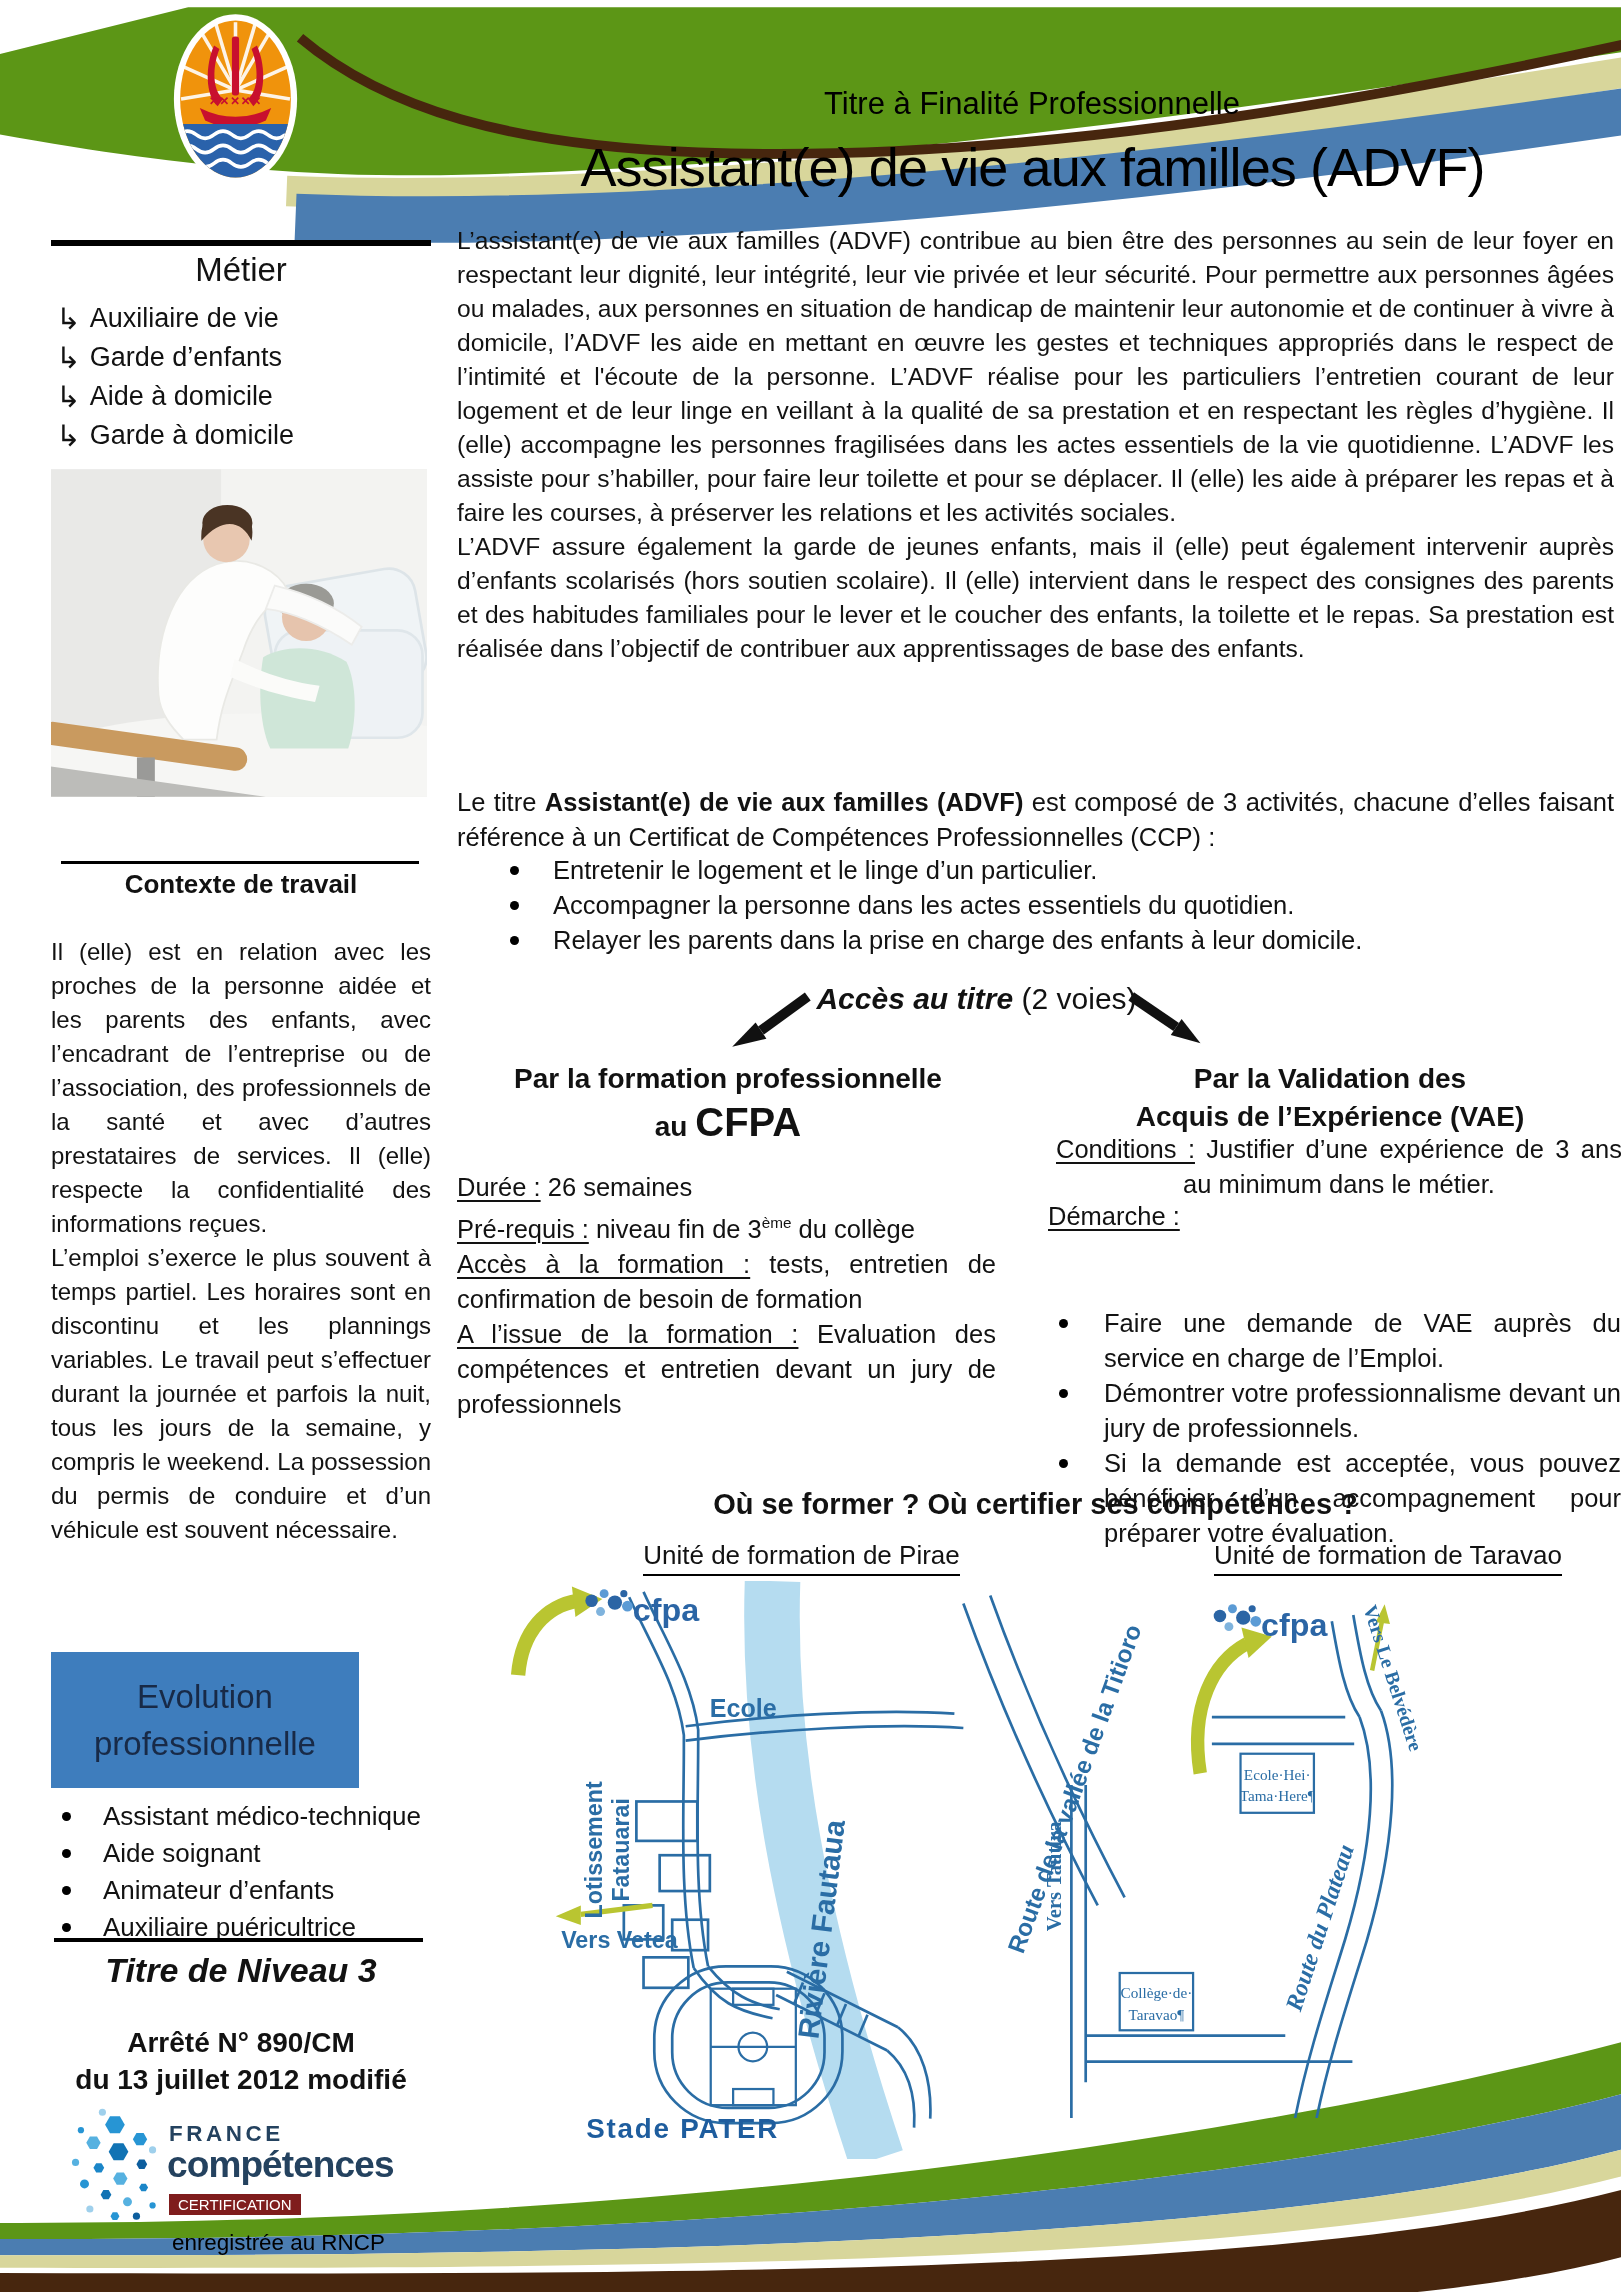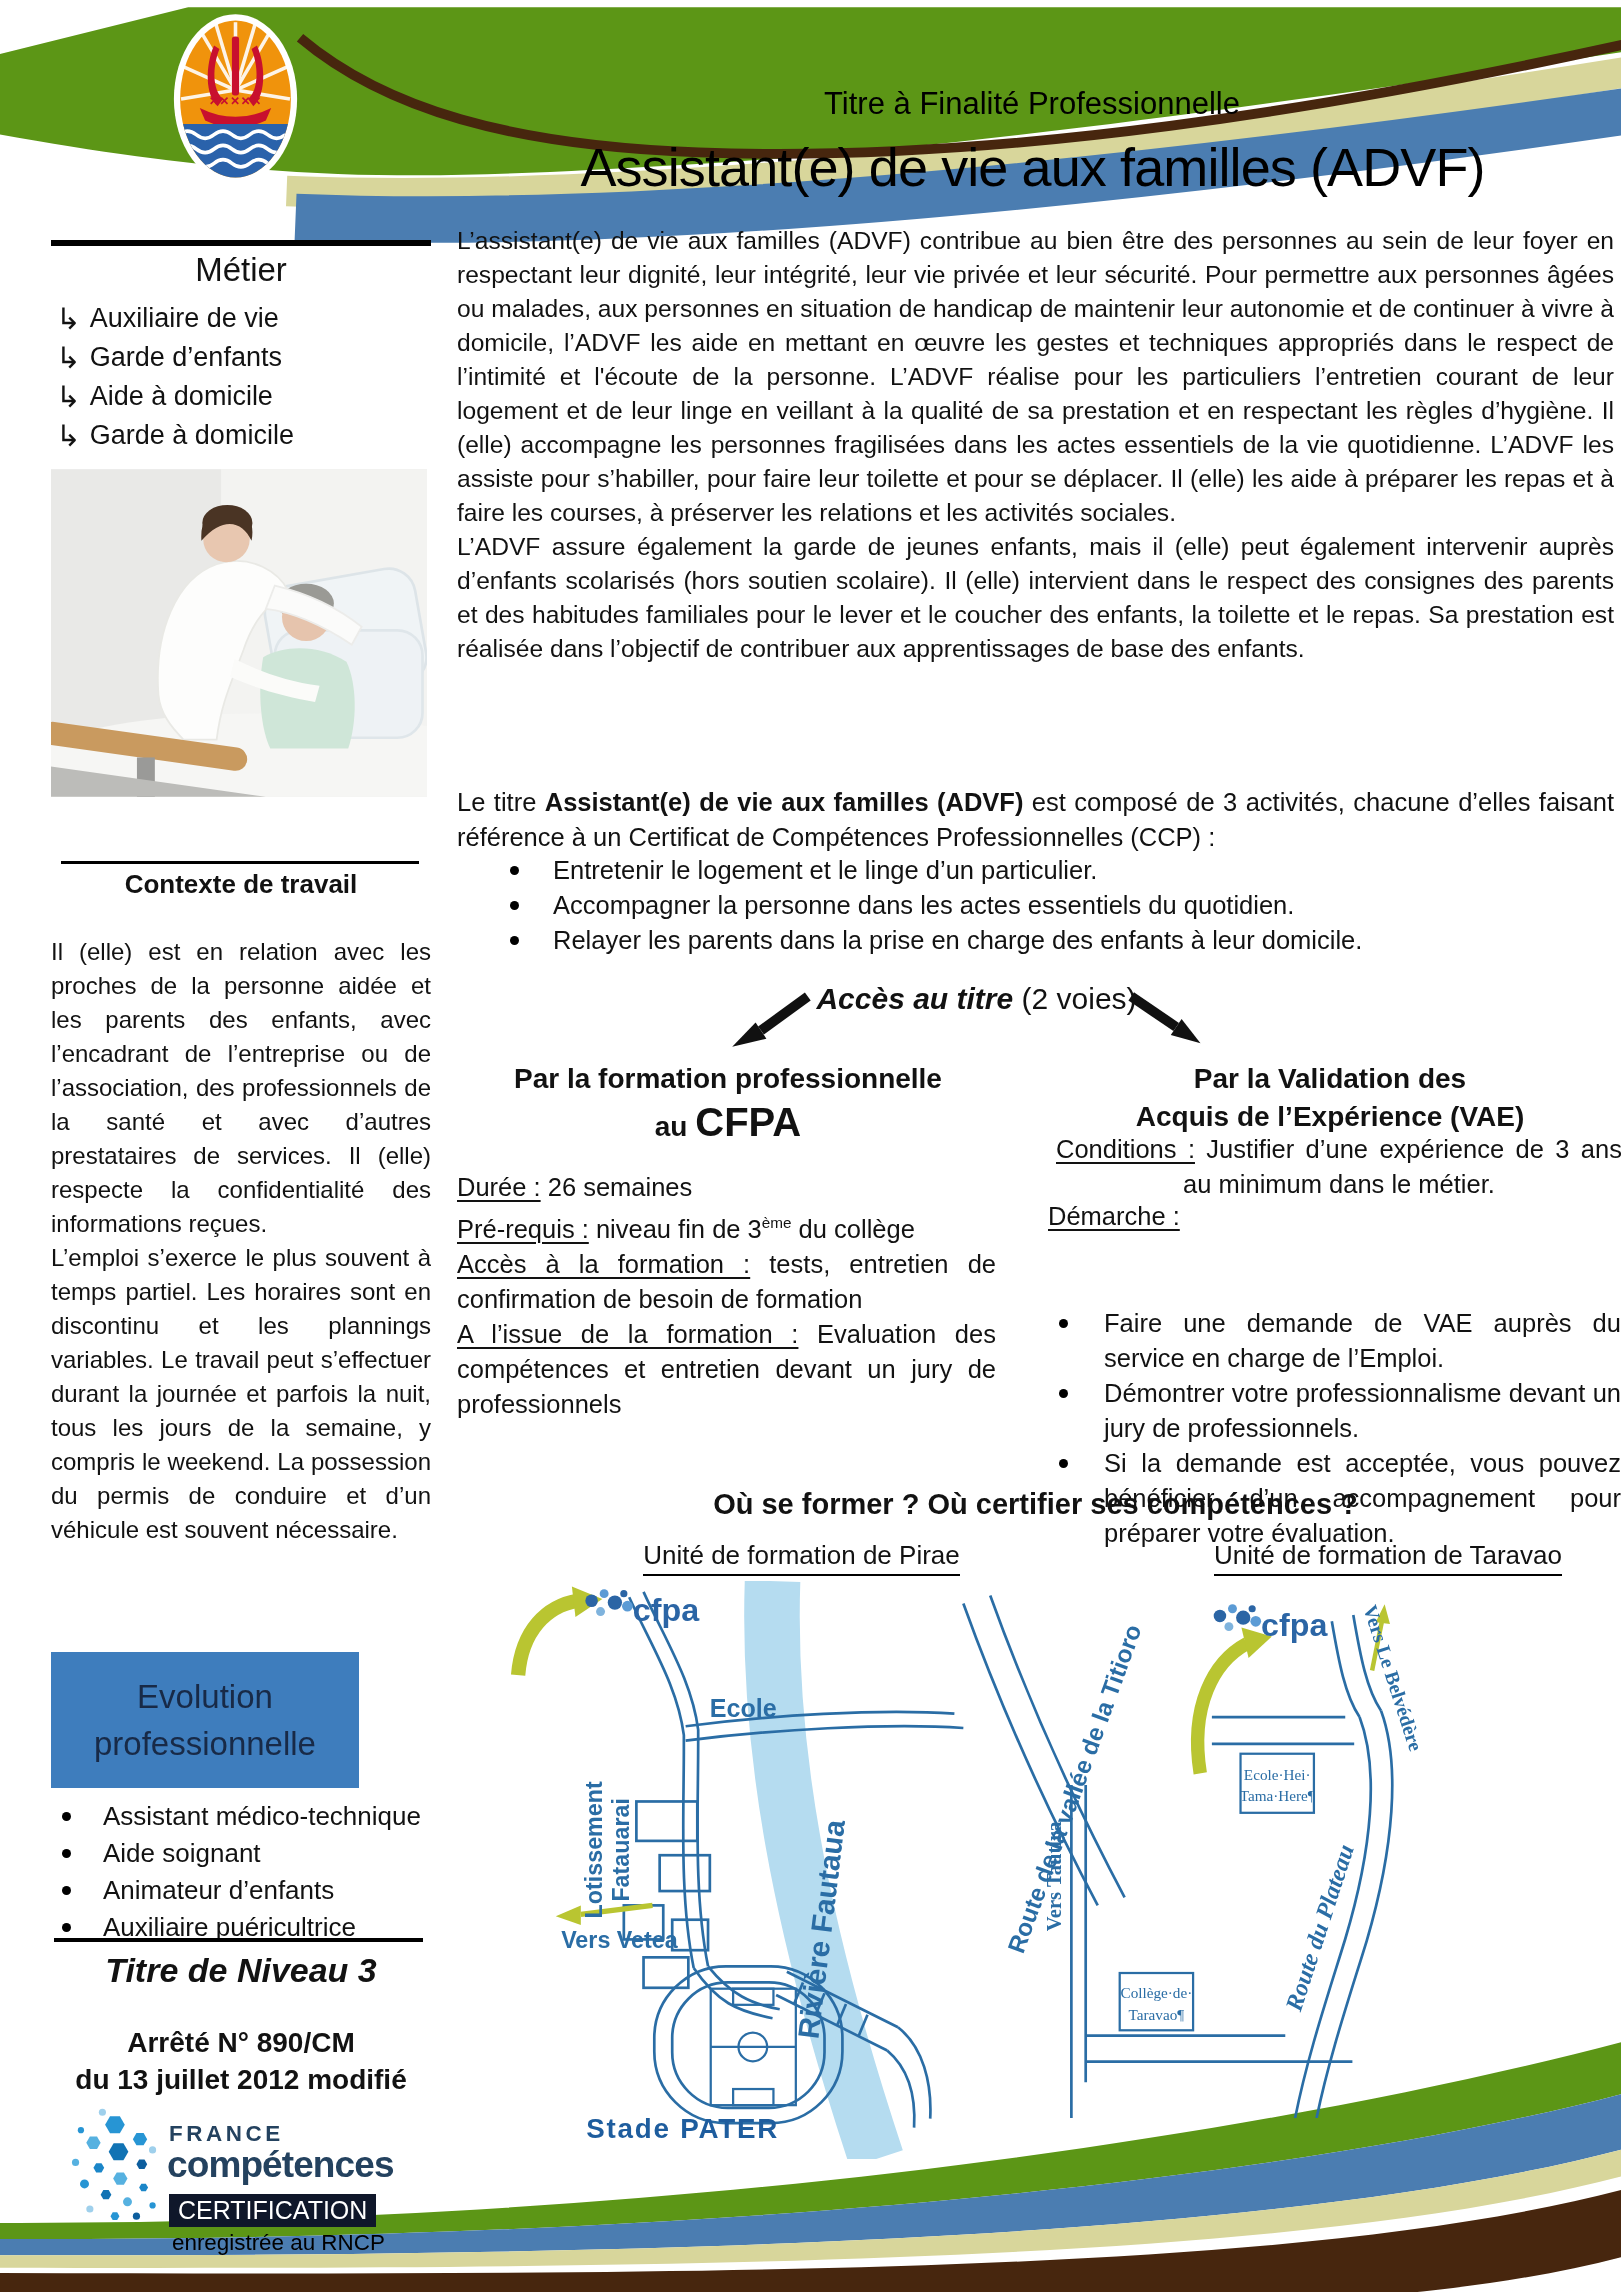--- a/index.html
+++ b/index.html
@@ -43,22 +43,22 @@
   .arrete{position:absolute;left:51px;top:2024px;width:380px;text-align:center;
           font-size:28px;font-weight:bold;line-height:37px;z-index:2;}
 
   
   #fc{position:absolute;left:63px;top:2103px;width:358px;height:170px;z-index:2;}
   #fc-hex{position:absolute;left:0;top:1.8px;}
   .fc-france{position:absolute;left:106px;top:18px;font-size:22.4px;letter-spacing:3.6px;
           font-weight:bold;color:#24425f;}
   .fc-comp{position:absolute;left:104px;top:41px;font-size:37px;font-weight:bold;
           letter-spacing:-0.9px;color:#24425f;}
-  .fc-cert{position:absolute;left:106px;top:91px;background:#0f172a;color:#fff;
-          font-size:25px;padding:1.8px 9px 2.7px 9px;}
+  .fc-cert{position:absolute;left:106px;top:91px;background:#7f1d1d;color:#fff;
+          font-size:15px;padding:1.8px 9px 2.7px 9px;}
   .fc-rncp{position:absolute;left:109px;top:127px;font-size:22.4px;color:#000000;}
 
   
   .intro{position:absolute;left:457px;top:224px;width:1157px;font-size:24.6px;
           line-height:34px;text-align:justify;z-index:2;}
   .intro p{margin:0;}
   .titre-line{position:absolute;left:457px;top:785px;width:1157px;font-size:25.5px;
           line-height:35px;text-align:justify;z-index:2;}
   .ccp-list{position:absolute;left:503px;top:853px;width:1075px;z-index:2;}
   .ccp-list .li{position:relative;padding-left:50px;font-size:25.5px;line-height:35px;}

